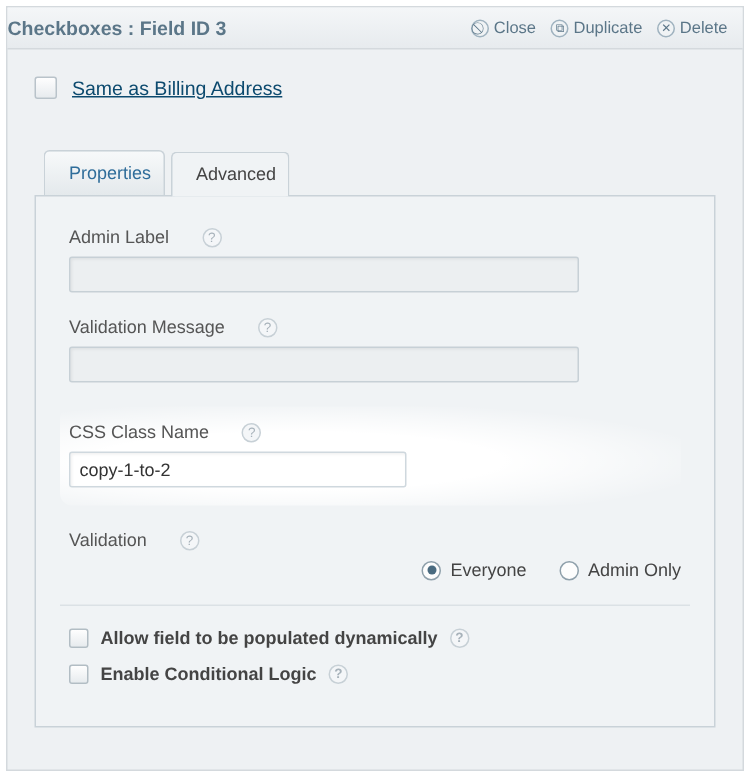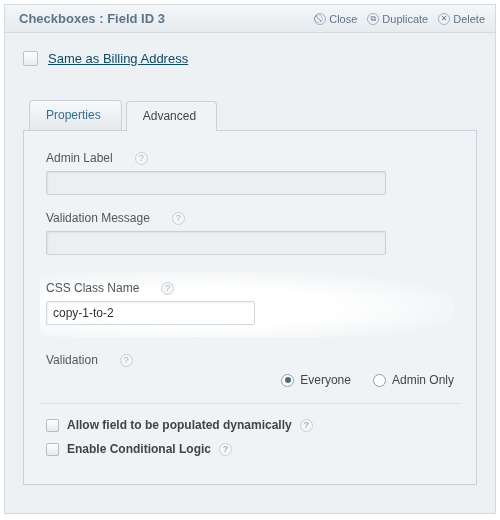--- a/index.html
+++ b/index.html
@@ -17,21 +17,21 @@
     margin: 4px;
     border: 1px solid #d4d9dd;
     background: #eef1f3;
     height: 510px;
     position: relative;
   }
   .panel-header {
     display: flex;
     align-items: center;
     justify-content: space-between;
-    padding: 6px 10px 6px 14px;
+    padding: 6px 10px 6px 0;
     background: linear-gradient(#f4f6f8, #e7ebee);
     border-bottom: 1px solid #d4d9dd;
   }
   .panel-title {
     font-size: 13px;
     font-weight: bold;
     color: #5b7688;
   }
   .header-actions {
     display: flex;
@@ -80,21 +80,21 @@
   .preview-label { color: #0c4a6e; font-size: 13px; text-decoration: underline; }
 
   .tabs-row {
     display: flex;
     align-items: flex-end;
     margin: 28px 0 0 24px;
     position: relative;
     z-index: 2;
   }
   .tab {
-    padding: 7px 20px 8px 16px;
+    padding: 7px 8px 8px 16px;
     font-size: 12px;
     border: 1px solid #c9d2d8;
     border-bottom: none;
     border-top-left-radius: 4px;
     border-top-right-radius: 4px;
     margin-right: 4px;
     cursor: pointer;
   }
   .tab.inactive {
     background: linear-gradient(#f7f9fa, #e4e9ec);
@@ -153,21 +153,21 @@
   
   .spot {
     position: relative;
     padding: 10px 10px 12px 0;
     margin-left: -6px;
     padding-left: 6px;
     border-radius: 8px;
     background: radial-gradient(ellipse at 38% 55%, #ffffff 0%, #ffffff 38%, rgba(255,255,255,0.6) 55%, rgba(240,243,245,0) 78%);
   }
   .spot .text-input {
-    width: 209px;
+    width: 225px;
     background: #ffffff;
     border: 1px solid #cfd8de;
   }
 
   .radio-row {
     display: flex;
     align-items: center;
     gap: 22px;
     margin-top: 4px;
     justify-content: flex-end;

